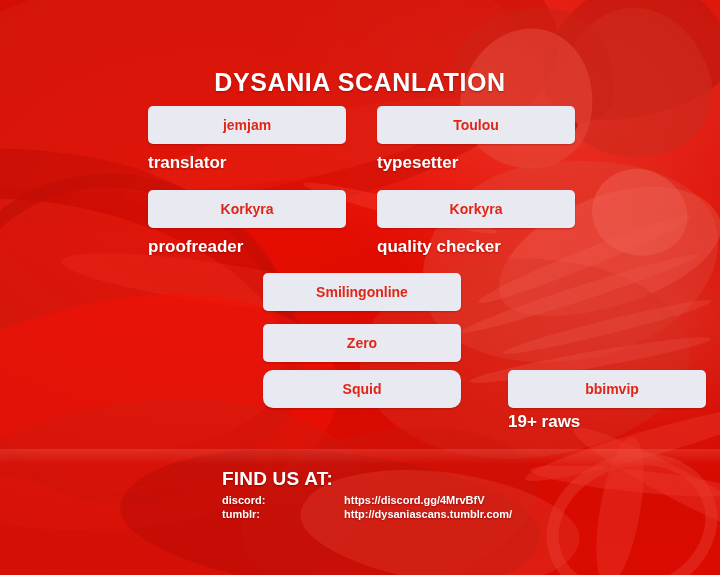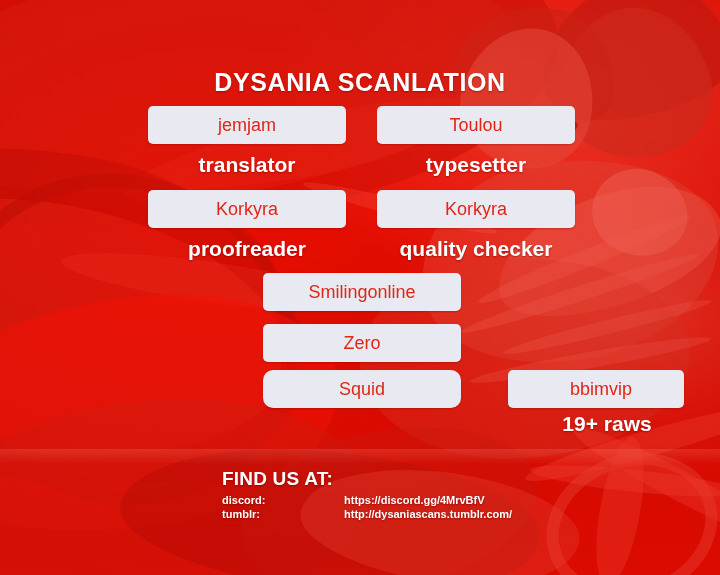--- a/index.html
+++ b/index.html
@@ -257,35 +257,35 @@
     letter-spacing: 0.6px;
     text-shadow: 0 1px 2px rgba(120,0,0,0.55);
   }
 
   .chip {
     position: absolute;
     background: #e9e9f2;
     border-radius: 5px;
     box-shadow: 0 1px 2px rgba(130,0,0,0.35);
     color: #e02616;
-    font-size: 18px;
-    font-weight: normal;
+    font-size: 14px;
+    font-weight: bold;
     display: flex;
     align-items: center;
     justify-content: center;
     height: 38px;
     box-sizing: border-box;
   }
 
   .role-label {
     position: absolute;
     color: #ffffff;
-    font-size: 21px;
+    font-size: 17px;
     font-weight: bold;
-    text-align: center;
+    text-align: left;
     text-shadow: 0 1px 2px rgba(120,0,0,0.55);
   }
 
   
   .chip-jemjam   { left: 148px; top: 106px; width: 198px; }
   .lbl-translator{ left: 148px; top: 153px; width: 198px; }
   .chip-toulou   { left: 377px; top: 106px; width: 198px; }
   .lbl-typesetter{ left: 377px; top: 153px; width: 198px; }
 
   
@@ -294,21 +294,21 @@
   .chip-korkyra-2 { left: 377px; top: 190px; width: 198px; }
   .lbl-qc         { left: 377px; top: 237px; width: 198px; }
 
   
   .chip-smiling { left: 263px; top: 273px; width: 198px; }
   .chip-zero    { left: 263px; top: 324px; width: 198px; }
   .chip-squid   { left: 263px; top: 370px; width: 198px; border-radius: 10px; }
   .lbl-cleaners { left: 263px; top: 412px; width: 198px; }
 
   
-  .chip-bbimvip { left: 508px; top: 370px; width: 176px; padding-left: 10px; }
+  .chip-bbimvip { left: 508px; top: 370px; width: 198px; padding-left: 10px; }
   .lbl-raws     { left: 508px; top: 412px; width: 198px; }
 
   
   .footer {
     position: absolute;
     left: 222px;
     top: 468px;
     color: #ffffff;
     text-shadow: 0 1px 2px rgba(110,0,0,0.6);
   }

